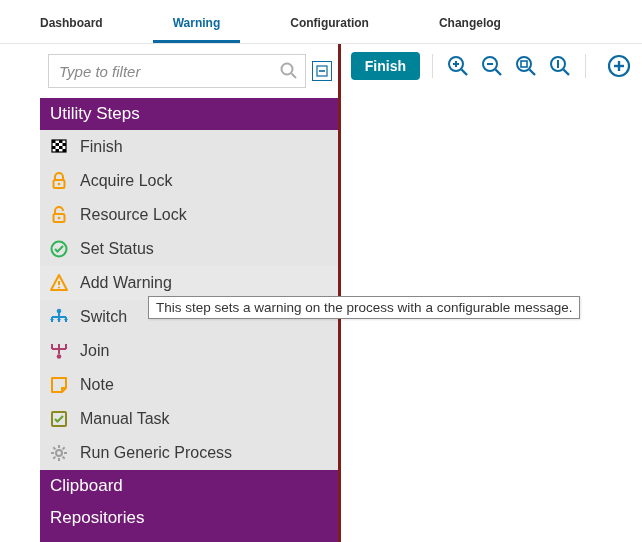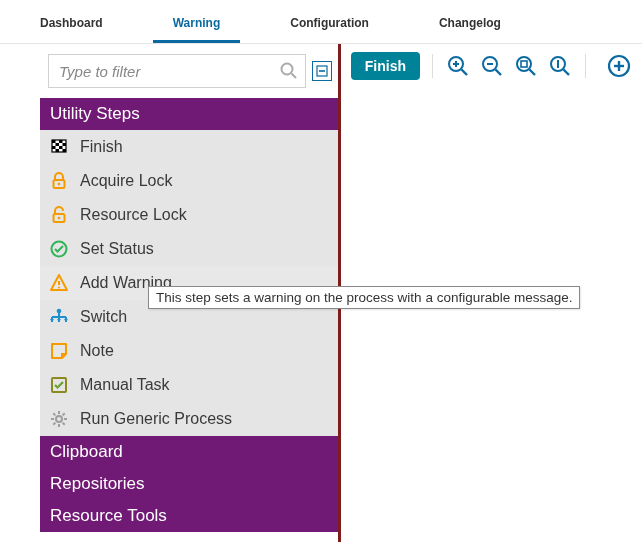--- a/index.html
+++ b/index.html
@@ -147,21 +147,21 @@
     width: 26px;
     height: 26px;
     display: flex;
     align-items: center;
     justify-content: center;
     color: #0b6aa1;
     cursor: pointer;
   }
   .tooltip {
     position: absolute;
-    top: 286px;
+    top: 296px;
     left: 148px;
     background: #ffffff;
     border: 1px solid #888;
     padding: 3px 7px;
     font-size: 13.5px;
     color: #333;
     white-space: nowrap;
     z-index: 100;
     box-shadow: 1px 1px 2px rgba(0,0,0,0.1);
   }
@@ -271,20 +271,33 @@
                 <line x1="10" y1="10" x2="10" y2="15" stroke="#1e90cf" stroke-width="2"></line>
                 <line x1="17" y1="10" x2="17" y2="15" stroke="#1e90cf" stroke-width="2"></line>
                 <path d="M3 15 l-2 -3 h4 z" fill="#1e90cf"></path>
                 <path d="M10 15 l-2 -3 h4 z" fill="#1e90cf"></path>
                 <path d="M17 15 l-2 -3 h4 z" fill="#1e90cf"></path>
               </svg>
           </span>
           <span class="step-label">Switch</span>
         </div>
 
+        <div class="step">
+          <span class="step-icon">
+            <svg width="20" height="20" viewBox="0 0 20 20">
+                <line x1="3" y1="3" x2="3" y2="8" stroke="#b13e6c" stroke-width="2"></line>
+                <line x1="10" y1="3" x2="10" y2="8" stroke="#b13e6c" stroke-width="2"></line>
+                <line x1="17" y1="3" x2="17" y2="8" stroke="#b13e6c" stroke-width="2"></line>
+                <line x1="3" y1="8" x2="17" y2="8" stroke="#b13e6c" stroke-width="2"></line>
+                <line x1="10" y1="8" x2="10" y2="13" stroke="#b13e6c" stroke-width="2"></line>
+                <circle cx="10" cy="15.5" r="2.3" fill="#b13e6c"></circle>
+              </svg>
+          </span>
+          <span class="step-label">Join</span>
+        </div>
 
         <div class="step">
           <span class="step-icon">
             <svg width="20" height="20" viewBox="0 0 20 20">
                 <path d="M3 3 H17 V13 L13 17 H3 Z" fill="none" stroke="#f59b00" stroke-width="2" stroke-linejoin="round"></path>
                 <path d="M13 17 V13 H17" fill="none" stroke="#f59b00" stroke-width="2"></path>
               </svg>
           </span>
           <span class="step-label">Note</span>
         </div>

